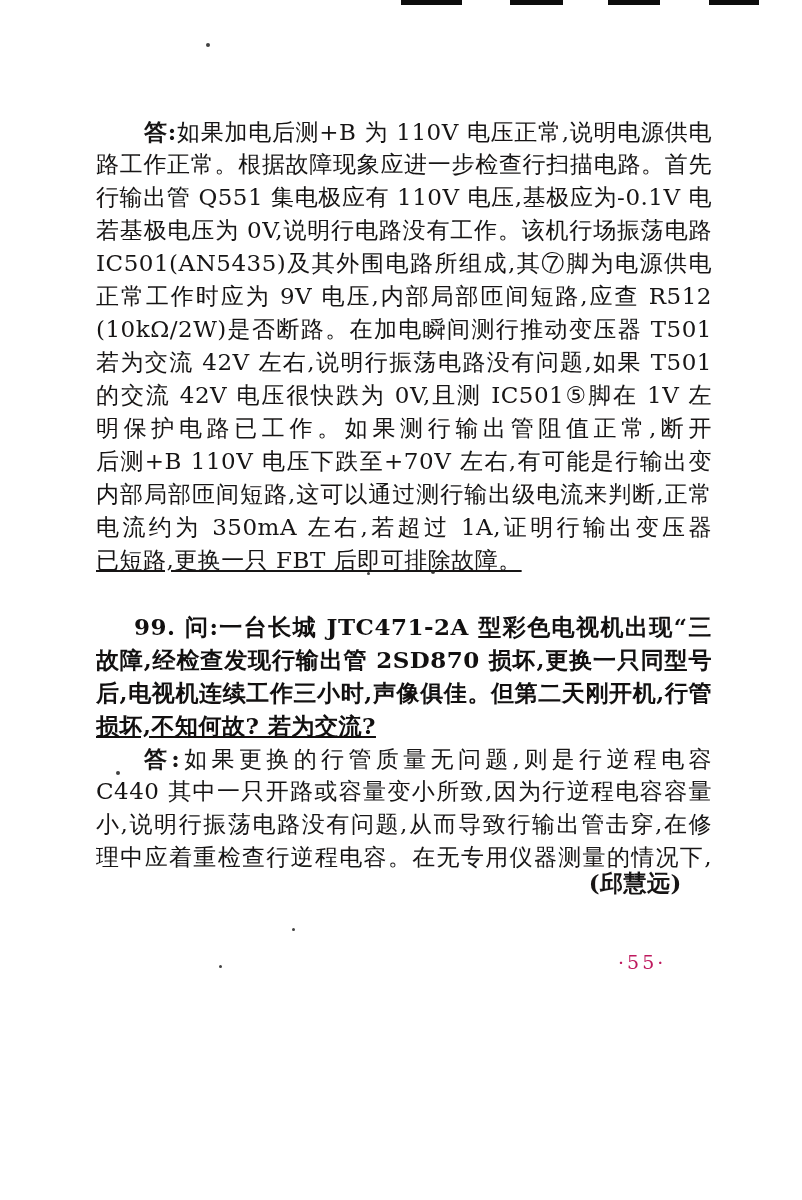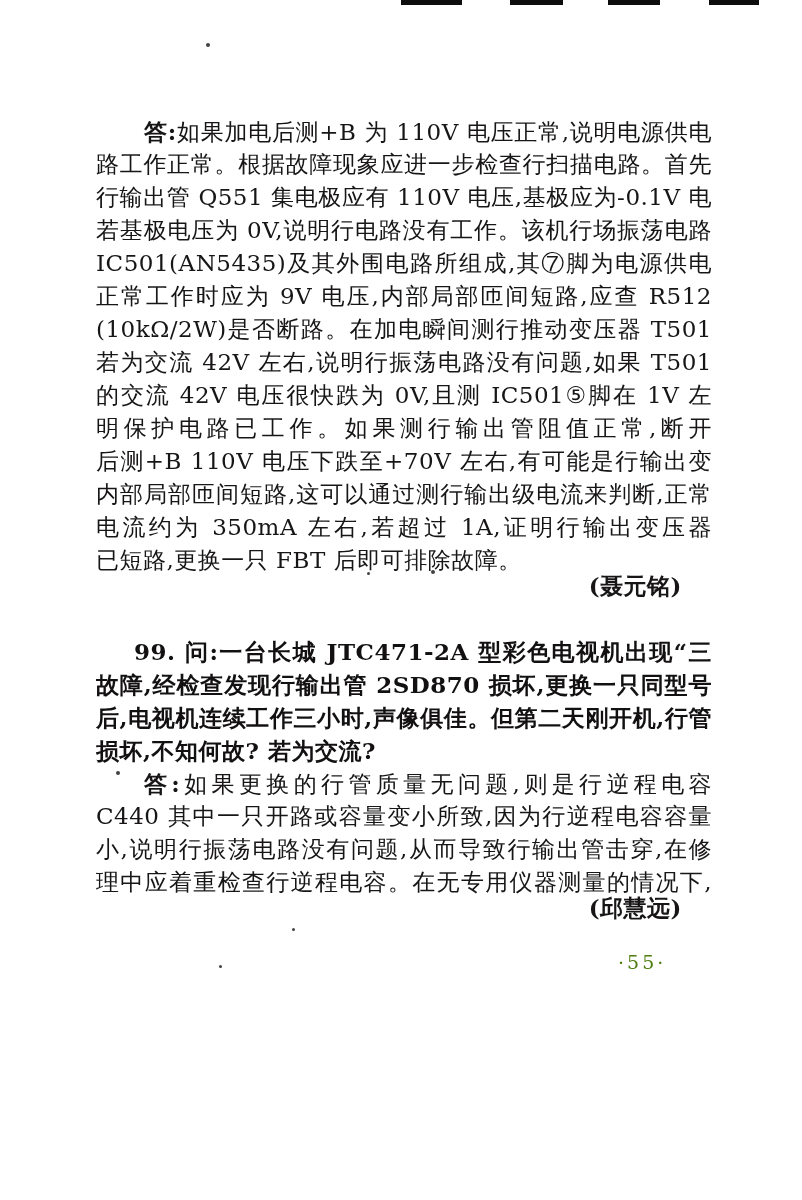--- a/index.html
+++ b/index.html
@@ -40,20 +40,21 @@
     letter-spacing: 0.5px;
   }
   .line {
     height: 33px;
     text-align: justify;
     text-align-last: justify;
     overflow: hidden;
   }
   .line.last {
     text-align-last: left;
+    text-decoration: underline;
   }
   .indent-a { padding-left: 48px; }
   .indent-q { padding-left: 38px; }
   .lead { font-weight: 700; }
   .question .line {
     font-weight: 700;
     color: #121010;
   }
   .byline {
     height: 33px;
@@ -63,21 +64,21 @@
     font-weight: 700;
   }
   .question { margin-top: 33px; }
 
   .page-number {
     position: absolute;
     left: 618px;
     top: 951px;
     font-size: 19px;
     letter-spacing: 3px;
-    color: #4d7c0f;
+    color: #be185d;
   }
 
   
   .speck {
     position: absolute;
     background: #202020;
     border-radius: 50%;
     opacity: 0.85;
   }
   .s1 { left: 206px; top: 43px;  width: 4px; height: 4px; }
@@ -109,21 +110,20 @@
       <div class="line">IC501(AN5435)及其外围电路所组成,其⑦脚为电源供电端,</div>
       <div class="line">正常工作时应为 9V 电压,内部局部匝间短路,应查 R512</div>
       <div class="line">(10kΩ/2W)是否断路。在加电瞬间测行推动变压器 T501 初级,</div>
       <div class="line">若为交流 42V 左右,说明行振荡电路没有问题,如果 T501 初级</div>
       <div class="line">的交流 42V 电压很快跌为 0V,且测 IC501⑤脚在 1V 左右,说</div>
       <div class="line">明保护电路已工作。如果测行输出管阻值正常,断开 IC501⑤脚</div>
       <div class="line">后测+B 110V 电压下跌至+70V 左右,有可能是行输出变压器</div>
       <div class="line">内部局部匝间短路,这可以通过测行输出级电流来判断,正常时</div>
       <div class="line">电流约为 350mA 左右,若超过 1A,证明行输出变压器(FBT)确</div>
       <div class="line last">已短路,更换一只 FBT 后即可排除故障。</div>
-      <div class="byline">(聂元铭)</div>
     </section>
 
     <section class="question">
       <div class="line indent-q">99. 问:一台长城 JTC471-2A 型彩色电视机出现“三无”</div>
       <div class="line">故障,经检查发现行输出管 2SD870 损坏,更换一只同型号行管</div>
       <div class="line">后,电视机连续工作三小时,声像俱佳。但第二天刚开机,行管又</div>
       <div class="line last">损坏,不知何故? 若为交流?</div>
     </section>
 
     <section>

